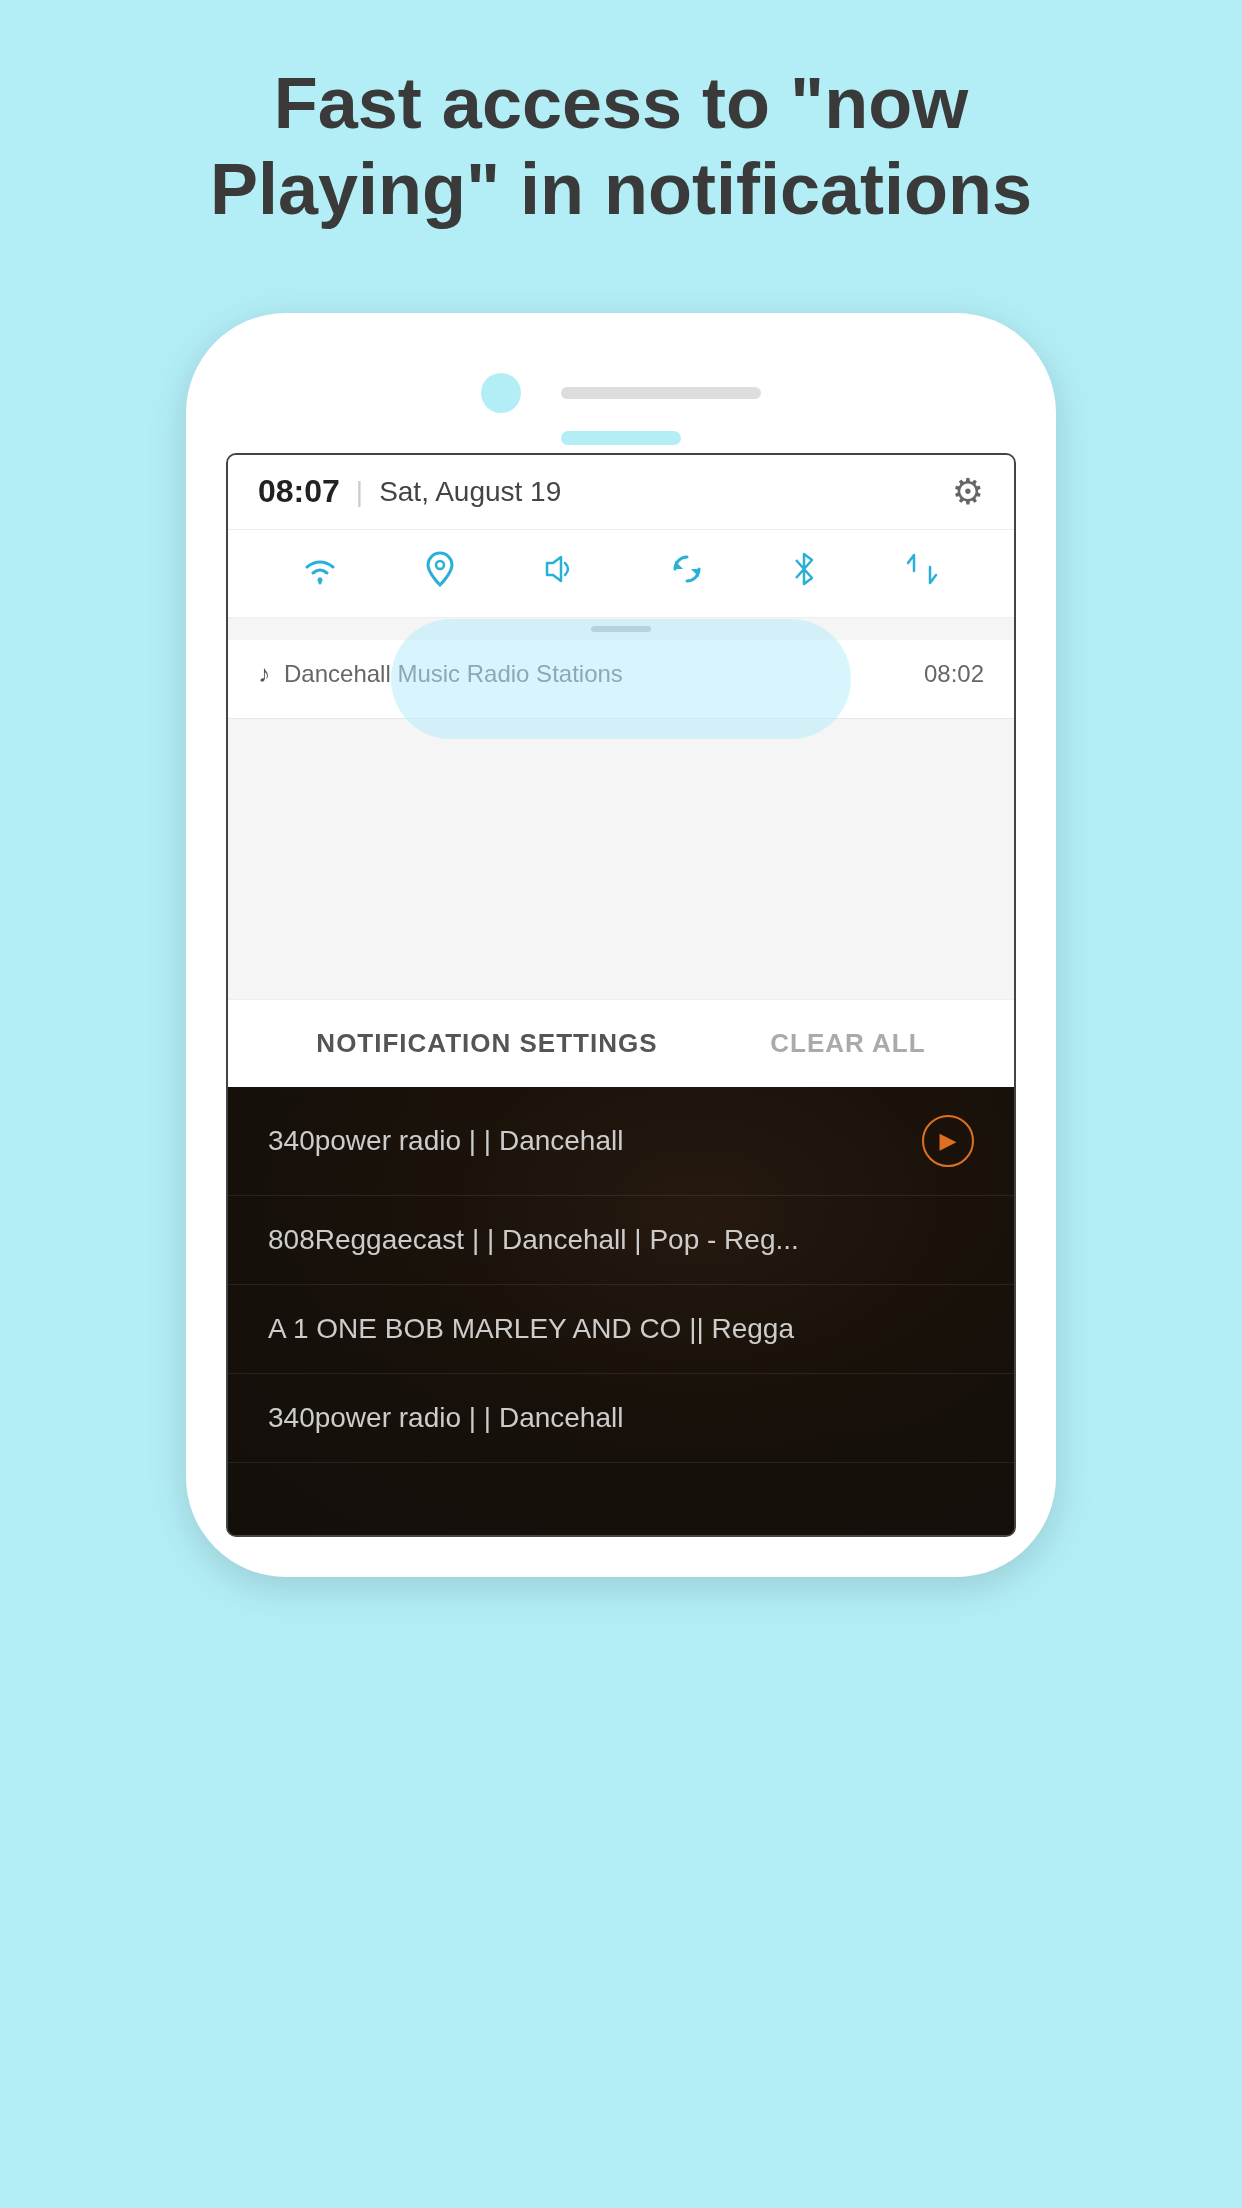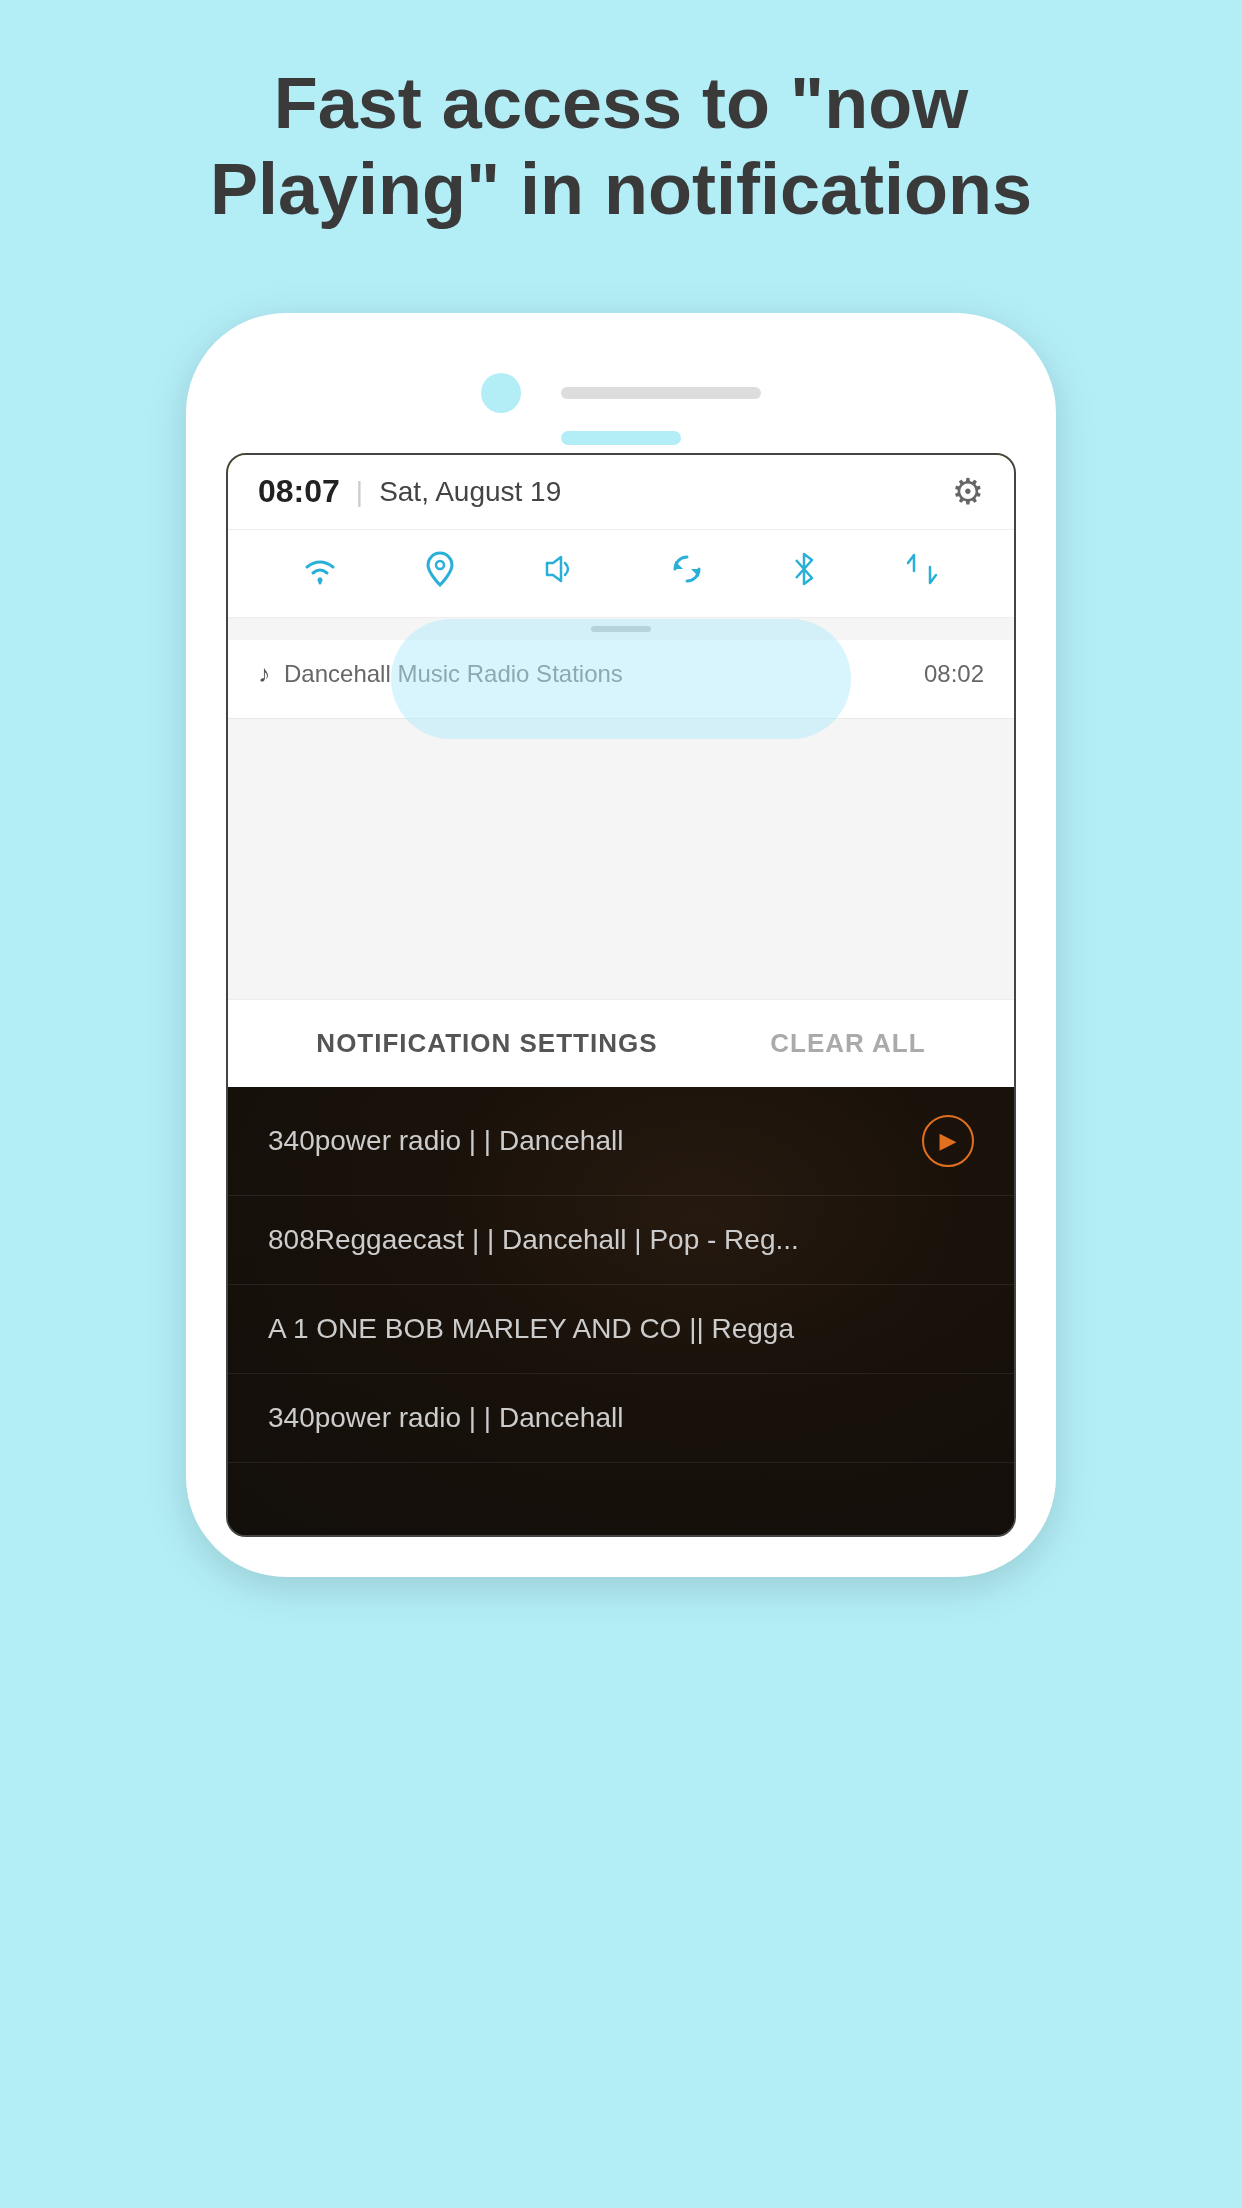--- a/index.html
+++ b/index.html
@@ -62,21 +62,21 @@
     .phone-home-indicator {
       width: 120px;
       height: 14px;
       background: #b3eef7;
       border-radius: 10px;
       margin: 8px auto;
     }
 
     .phone-screen {
       border: 2px solid #444;
-      border-radius: 20px;
+      border-radius: 10px;
       overflow: hidden;
       background: #84cc16;
     }
 
     
     .status-bar {
       background: white;
       display: flex;
       justify-content: space-between;
       align-items: center;

